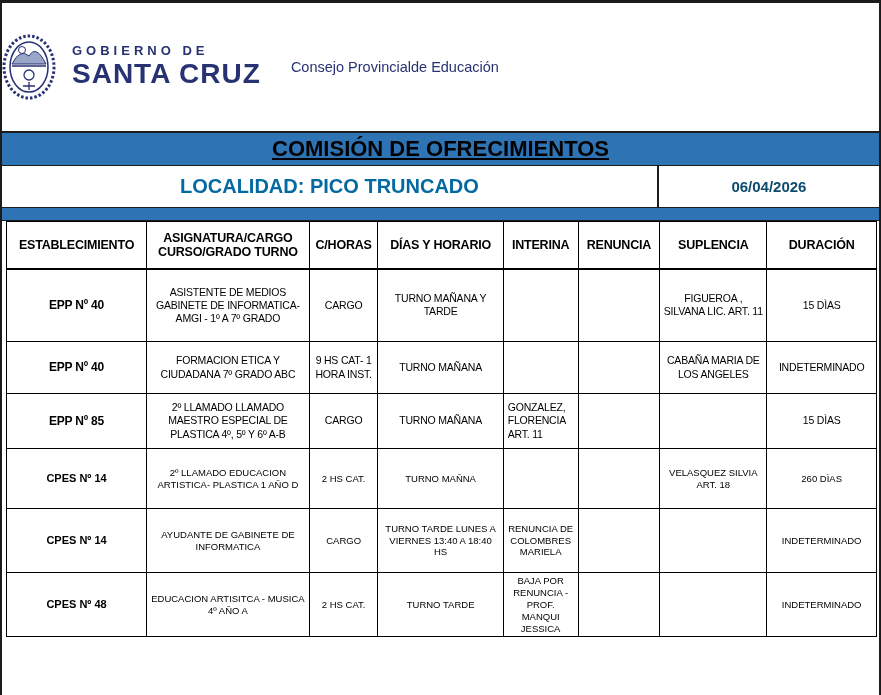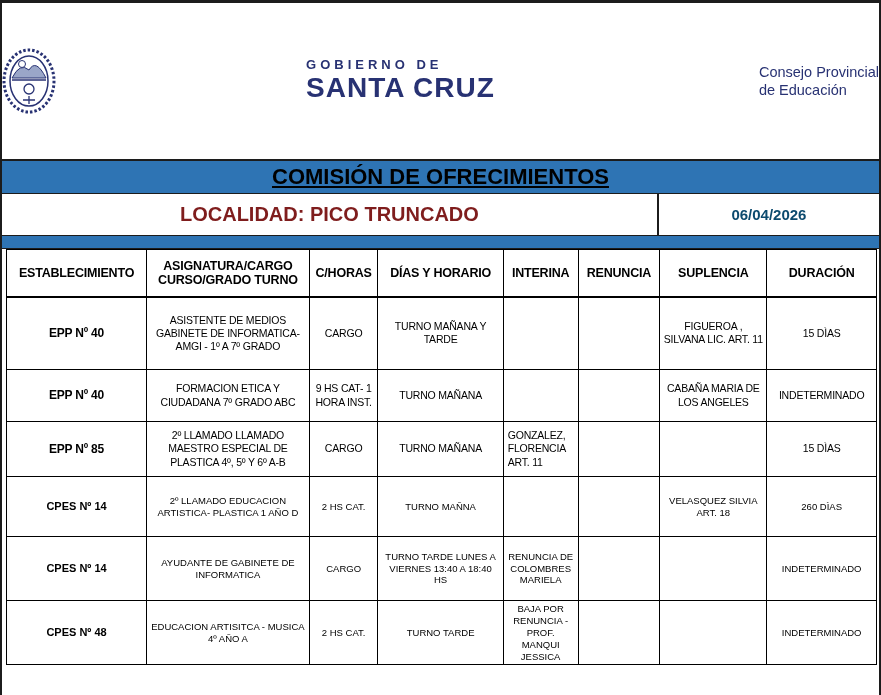--- a/index.html
+++ b/index.html
@@ -14,36 +14,36 @@
     position:relative;
     width:881px;height:695px;
     background:#ffffff;
     border-top:3px solid #1c1c1c;
     border-left:2px solid #1c1c1c;
     border-right:2px solid #1c1c1c;
     overflow:hidden;
   }
   
   .letterhead{
-    height:156px;
-    display:flex;align-items:center;justify-content:space-between;
+    height:128px;
+    display:flex;align-items:center;justify-content:flex-start;
     gap:16px;
     border-radius:26px;
   }
   .coat{flex:0 0 auto;}
   .gov-block{display:flex;flex-direction:column;justify-content:center;}
   .gov-line1{
     color:var(--navy);font-size:13px;font-weight:600;
     letter-spacing:4px;line-height:1.15;
   }
   .gov-line2{
     color:var(--navy);font-size:28px;font-weight:bold;
     letter-spacing:1px;line-height:1.1;
   }
-  .cpe-block{display:flex;flex-direction:column;justify-content:center;margin-left:14px;}
+  .cpe-block{display:flex;flex-direction:row;justify-content:center;margin-left:14px;}
   .cpe-block div{color:var(--navy);font-size:14.5px;font-weight:500;line-height:1.25;}
   
   .title-bar{
     height:35px;
     background:var(--bar-blue);
     border-top:2px solid #1c1c1c;
     border-bottom:1px solid #1c1c1c;
     display:flex;align-items:center;justify-content:center;
   }
   .title-bar span{
@@ -55,21 +55,21 @@
   .subtitle-row{
     height:42px;
     display:flex;
     border-bottom:1px solid #1c1c1c;
     background:#fff;
   }
   .locality-cell{
     flex:0 0 74.9%;
     display:flex;align-items:center;justify-content:center;
     border-right:2px solid #1c1c1c;
-    color:#7f1d1d;font-size:20px;font-weight:bold;
+    color:#0369a1;font-size:20px;font-weight:bold;
   }
   .date-cell{
     flex:1 1 auto;
     display:flex;align-items:center;justify-content:center;
     color:#0c4a6e;font-size:15px;font-weight:bold;
   }
   
   .blue-strip{
     height:13px;
     background:var(--bar-blue);

